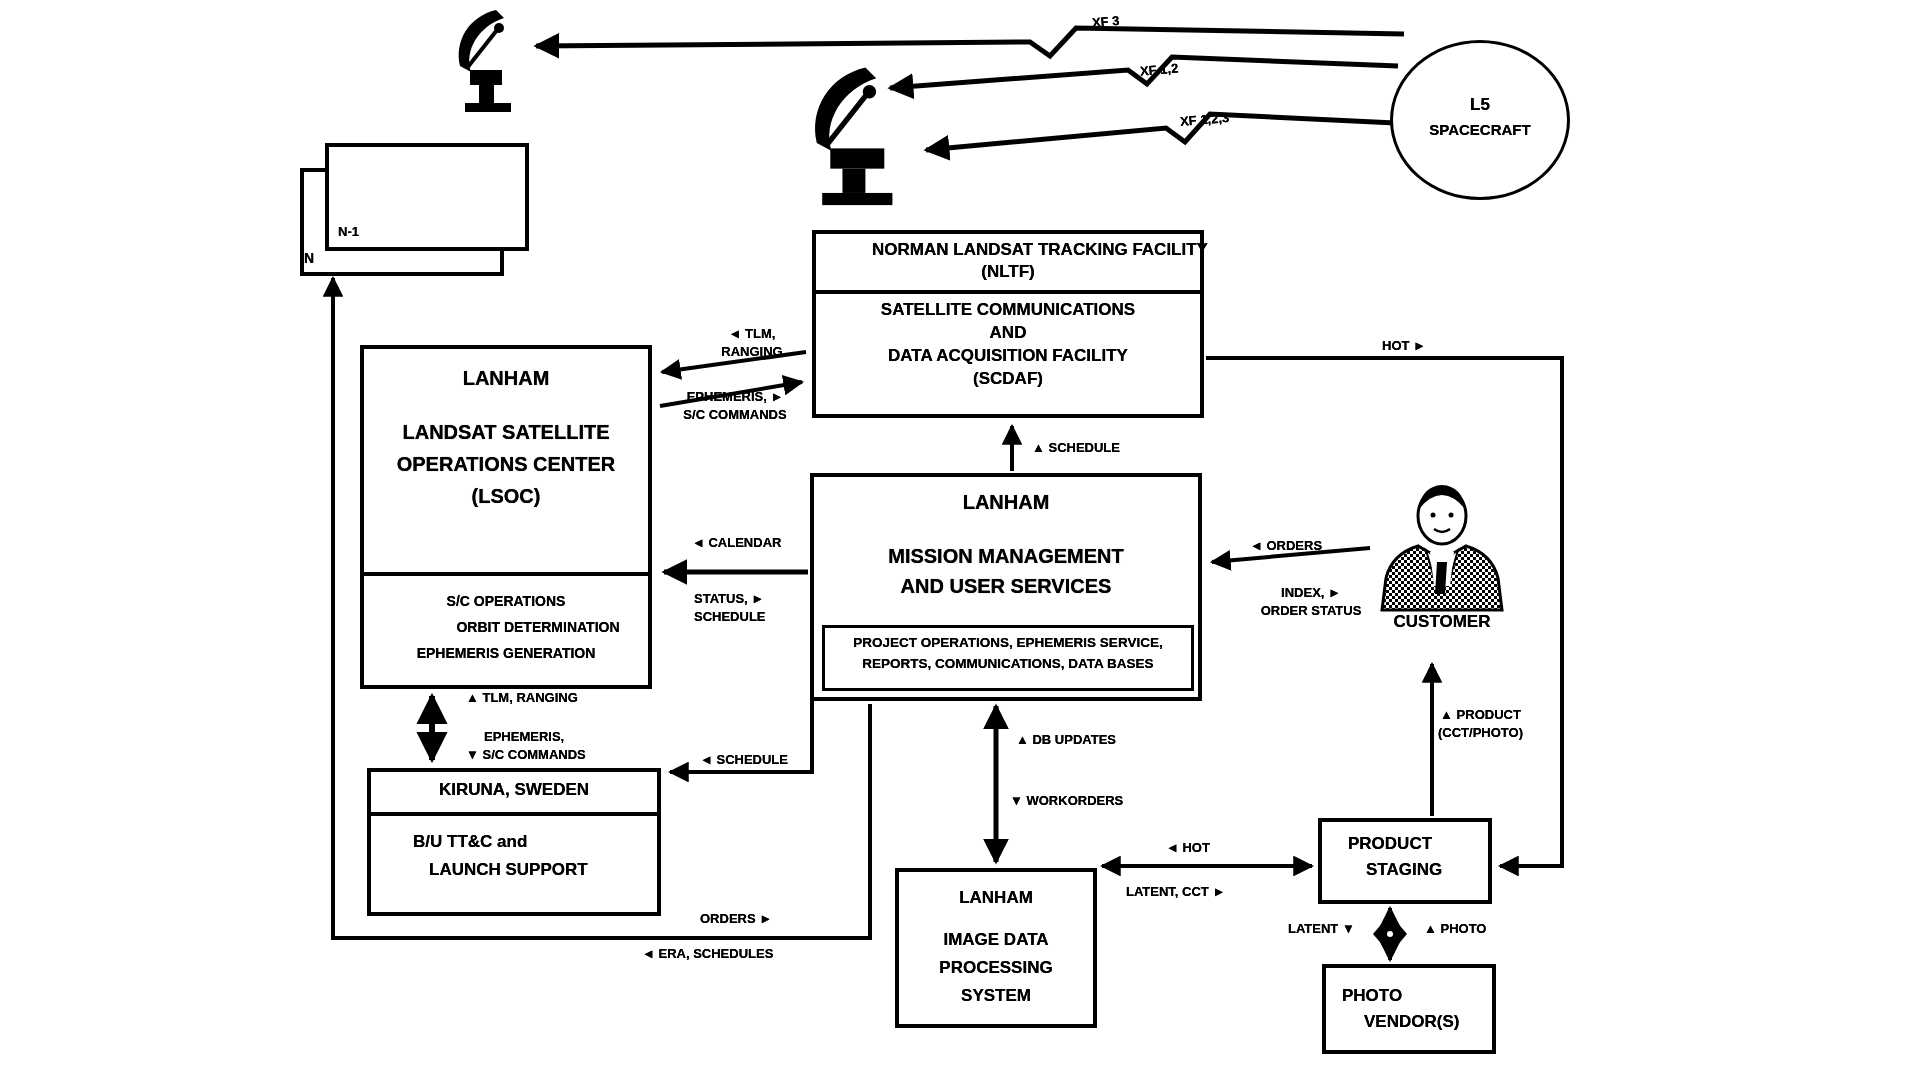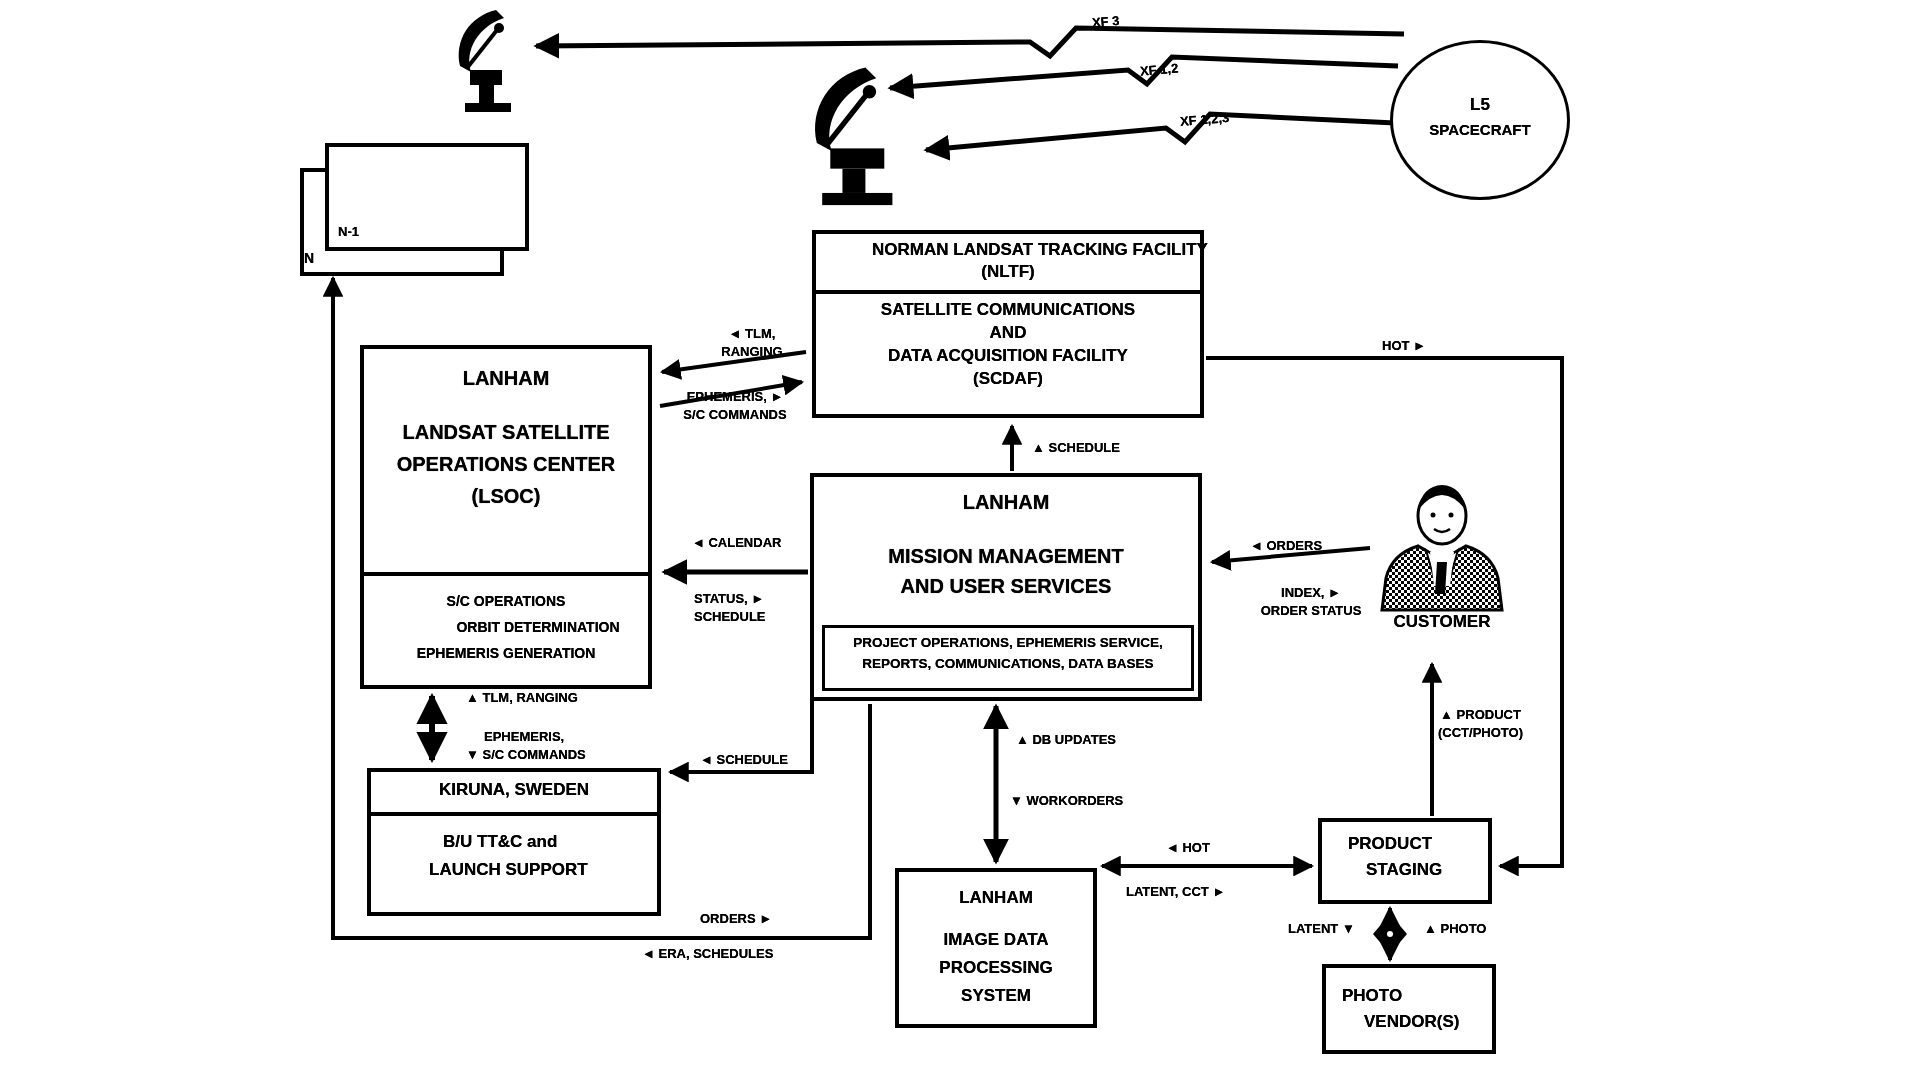--- a/index.html
+++ b/index.html
@@ -143,21 +143,21 @@
     <div class="ln t20" style="top:68px;">MISSION MANAGEMENT</div>
     <div style="position:absolute;left:8px;top:148px;width:366px;height:60px;border:3px solid #000;">
       <div class="ln t14" style="top:7px;font-size:13.5px;">PROJECT OPERATIONS, EPHEMERIS SERVICE,</div>
       <div class="ln t14" style="top:28px;font-size:13.5px;">REPORTS, COMMUNICATIONS, DATA BASES</div>
     </div>
   </div>
 
   <div class="box" style="left:367px;top:768px;width:294px;height:148px;">
     <div class="ln t17" style="top:8px;">KIRUNA, SWEDEN</div>
     <div class="divider" style="top:40px;"></div>
-    <div class="ln t17" style="top:60px;text-align:left;padding-left:72px;">B/U TT&amp;C and</div>
+    <div class="ln t17" style="top:60px;text-align:left;padding-left:42px;">B/U TT&amp;C and</div>
     <div class="ln t17" style="top:88px;text-align:left;padding-left:58px;">LAUNCH SUPPORT</div>
   </div>
 
   <div class="box" style="left:895px;top:868px;width:202px;height:160px;">
     <div class="ln t17" style="top:16px;">LANHAM</div>
     <div class="ln t17" style="top:58px;">IMAGE DATA</div>
     <div class="ln t17" style="top:86px;">PROCESSING</div>
     <div class="ln t17" style="top:114px;">SYSTEM</div>
   </div>
 

